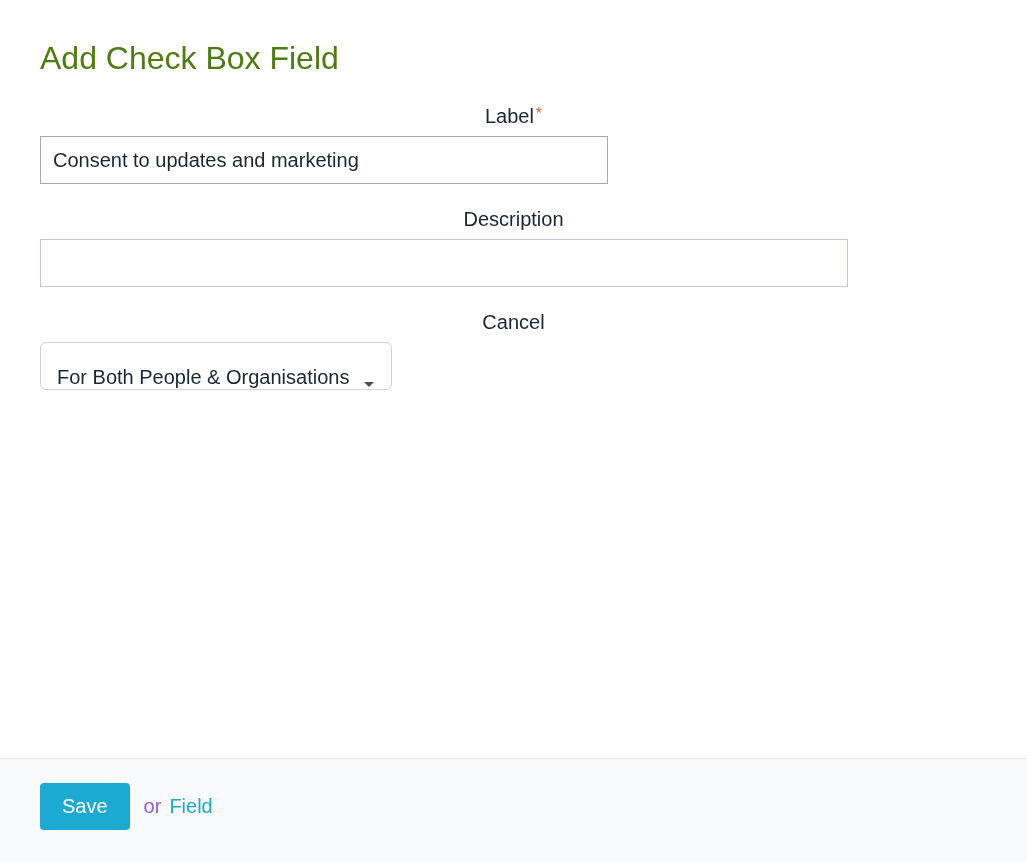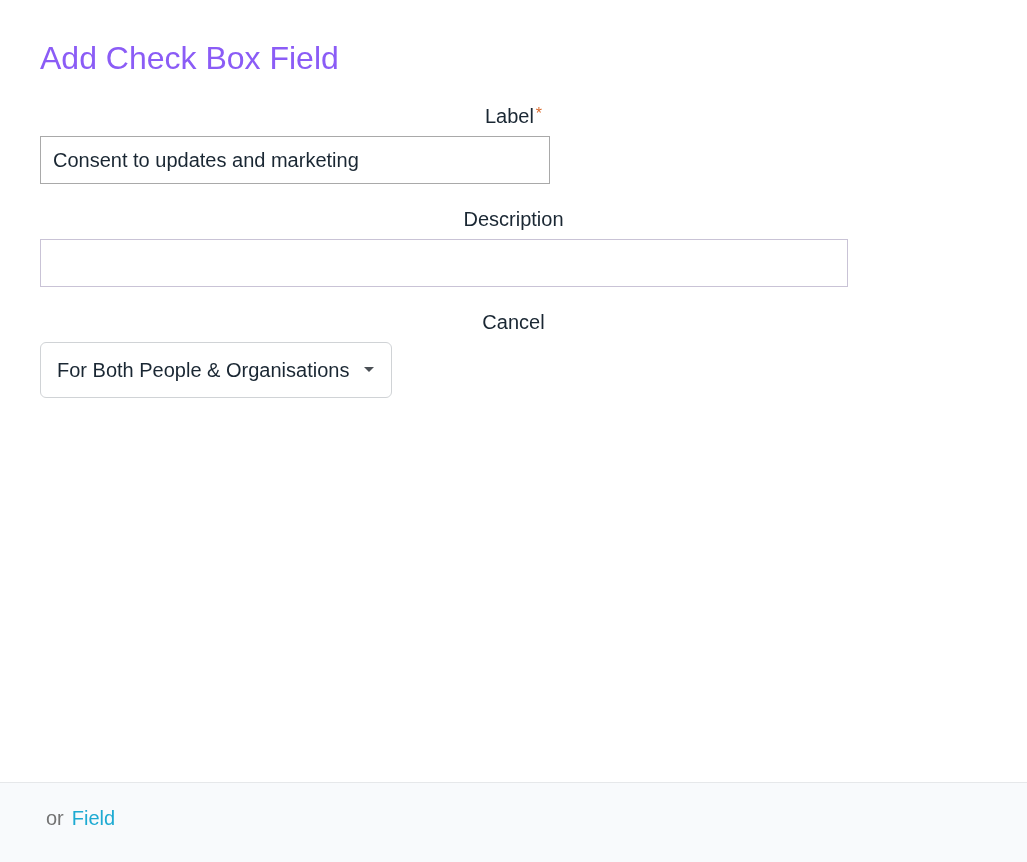--- a/index.html
+++ b/index.html
@@ -16,42 +16,42 @@
       display: flex;
       flex-direction: column;
     }
     .content {
       padding: 40px 40px 0 40px;
       flex: 1;
     }
     h1.page-title {
       font-size: 32px;
       font-weight: 400;
-      color: #8b5cf6;
+      color: #4d7c0f;
       margin-bottom: 28px;
     }
     .form-group {
       margin-bottom: 24px;
     }
     .form-label {
       display: block;
       font-size: 20px;
       color: #1a2733;
       margin-bottom: 8px;
       font-weight: 400;
       text-align: center;
     }
     .required-asterisk {
       color: #d96b2e;
       font-size: 16px;
       vertical-align: top;
       margin-left: 2px;
     }
     .text-input {
-      width: 510px;
+      width: 568px;
       height: 48px;
       border: 1px solid #a9a9a9;
       padding: 8px 12px;
       font-size: 20px;
       color: #1a2733;
       background: #fff;
       font-family: inherit;
     }
     .desc-input {
       width: 808px;
@@ -61,23 +61,23 @@
       padding: 8px 12px;
       font-size: 20px;
       font-family: inherit;
     }
     .select-wrap {
       position: relative;
       display: inline-block;
     }
     .select-btn {
       display: inline-flex;
-      align-items: center;
+      align-items: flex-end;
       gap: 14px;
-      height: 56px;
+      height: 48px;
       border: 1px solid #d0d3d6;
       border-radius: 6px;
       background: #ffffff;
       padding: 0 16px;
       font-size: 20px;
       color: #1a2733;
       cursor: pointer;
       font-family: inherit;
     }
     .select-btn svg {
@@ -97,21 +97,21 @@
       color: #ffffff;
       border: none;
       border-radius: 4px;
       font-size: 20px;
       padding: 12px 22px;
       cursor: pointer;
       font-family: inherit;
     }
     .or-text {
       font-size: 20px;
-      color: #737373;
+      color: #8b5cf6;
       margin-left: 6px;
     }
     .cancel-link {
       color: #1daad2;
       font-size: 20px;
       text-decoration: none;
       cursor: pointer;
     }
   </style>
 </head>
@@ -141,15 +141,16 @@
         <svg viewBox="0 0 12 8">
           <path d="M1 1 L6 6 L11 1 Z" fill="#4a4f55"></path>
         </svg>
       </button>
     </div>
   </div>
 
 </div>
 
 <div class="footer">
+  <button class="save-btn">Save</button>
   <span class="or-text">or</span>
   <a class="cancel-link">Field</a>
 </div>
 
 </body></html>

